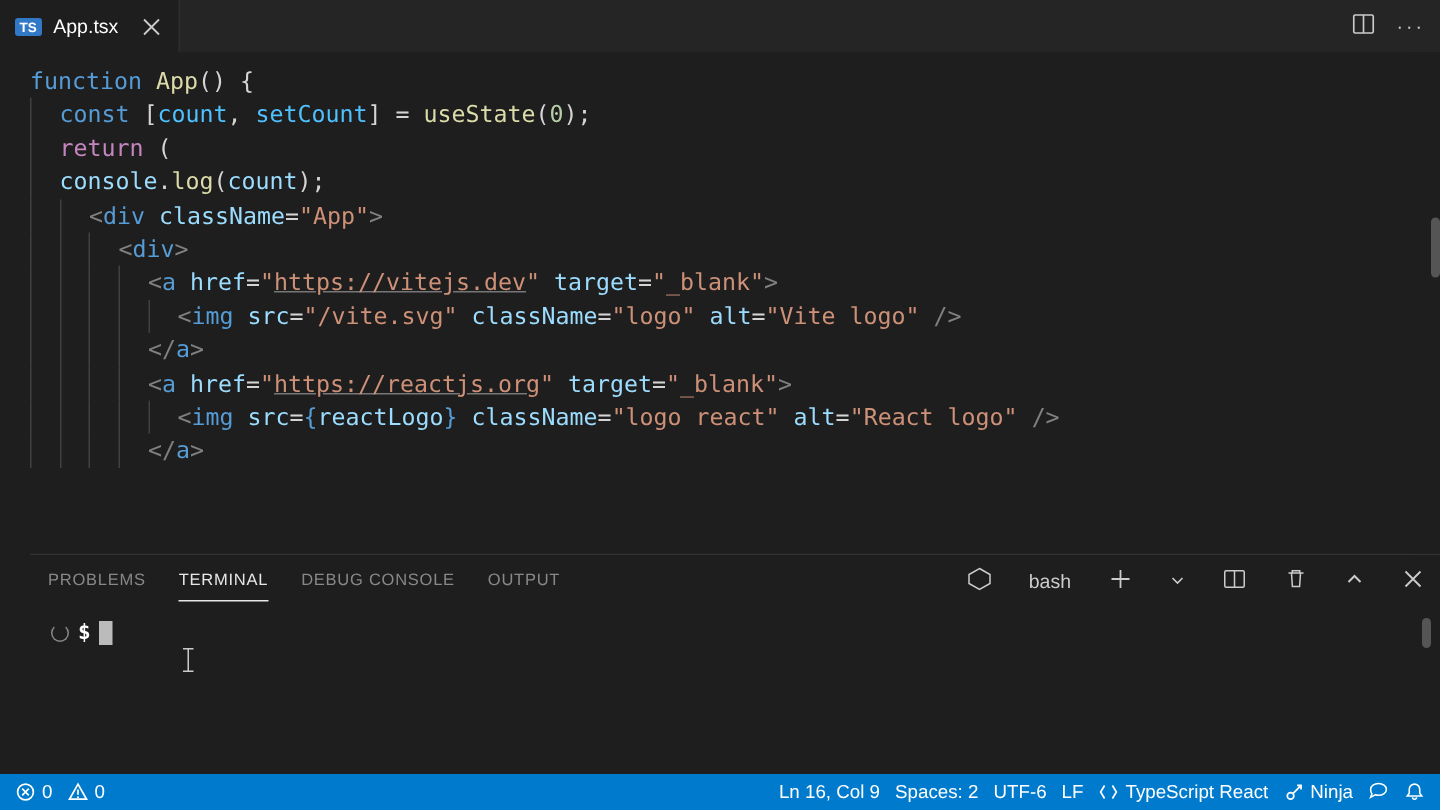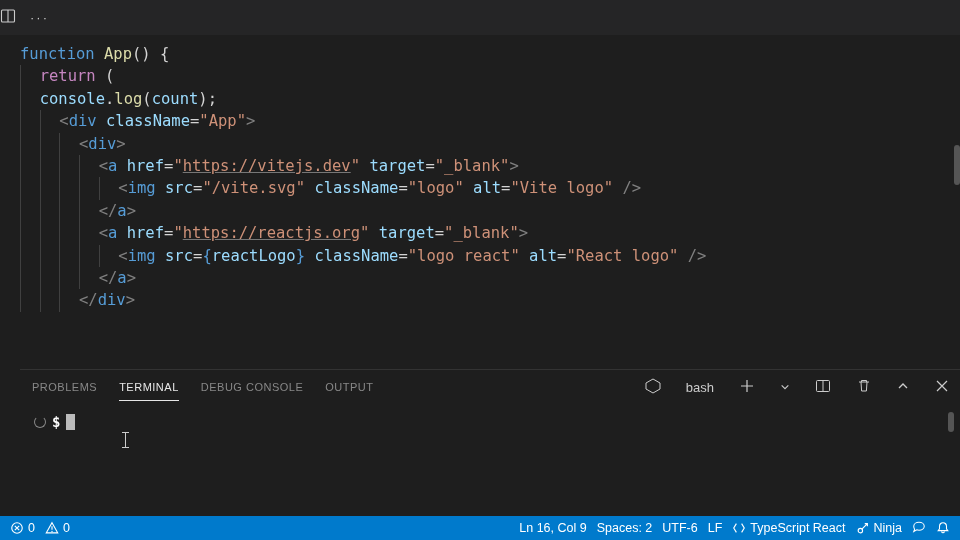--- a/index.html
+++ b/index.html
@@ -58,45 +58,56 @@
             justify-content:space-between; padding:0 10px;}
   .status-left, .status-right { display:flex; align-items:center; gap:10px;}
   .sitem { display:flex; align-items:center; gap:4px;}
   .w14{width:14px;height:14px;}
 </style>
 </head>
 <body>
 
 <div class="app">
   <div class="tabbar">
+    <div class="tabs-left">
+      <div class="tab">
+        <span class="ts-badge">TS</span>
+        <span class="tab-name">App.tsx</span>
+        <span class="close-x">
+          <svg class="icon-svg" viewBox="0 0 16 16">
+              <path d="M3 3l10 10M13 3L3 13" stroke="#ccc" stroke-width="1.2" fill="none"></path>
+            </svg>
+        </span>
+      </div>
+    </div>
     <div class="tabs-right">
       <span>
         <svg class="icon-svg" viewBox="0 0 16 16">
             <rect x="1.5" y="2" width="13" height="12" rx="1" fill="none" stroke="#ccc" stroke-width="1.1"></rect>
             <line x1="8" y1="2" x2="8" y2="14" stroke="#ccc" stroke-width="1.1"></line>
           </svg>
       </span>
       <span style="letter-spacing:2px;">···</span>
     </div>
   </div>
 
   <div class="editor-wrap">
     <div class="editor" id="editor">
         <div class="codeline"><span class="k-key">function </span><span class="k-func">App</span><span class="k-p">() {</span></div>
+        <div class="codeline"><span class="ig">  </span><span class="k-key">const </span><span class="k-p">[</span><span class="k-const">count</span><span class="k-p">, </span><span class="k-const">setCount</span><span class="k-p">] = </span><span class="k-call">useState</span><span class="k-p">(</span><span class="k-num">0</span><span class="k-p">);</span></div>
         <div class="codeline"><span class="ig">  </span><span class="k-ret">return </span><span class="k-p">(</span></div>
         <div class="codeline"><span class="ig">  </span><span class="k-attr">console</span><span class="k-p">.</span><span class="k-call">log</span><span class="k-p">(</span><span class="k-attr">count</span><span class="k-p">);</span></div>
         <div class="codeline"><span class="ig">  </span><span class="ig">  </span><span class="k-tag">&lt;</span><span class="k-key">div </span><span class="k-attr">className</span><span class="k-p">=</span><span class="k-str">"App"</span><span class="k-tag">&gt;</span></div>
         <div class="codeline"><span class="ig">  </span><span class="ig">  </span><span class="ig">  </span><span class="k-tag">&lt;</span><span class="k-key">div</span><span class="k-tag">&gt;</span></div>
         <div class="codeline"><span class="ig">  </span><span class="ig">  </span><span class="ig">  </span><span class="ig">  </span><span class="k-tag">&lt;</span><span class="k-key">a </span><span class="k-attr">href</span><span class="k-p">=</span><span class="k-str">"</span><span class="k-str underline">https://vitejs.dev</span><span class="k-str">"</span><span class="k-p"> </span><span class="k-attr">target</span><span class="k-p">=</span><span class="k-str">"_blank"</span><span class="k-tag">&gt;</span></div>
         <div class="codeline"><span class="ig">  </span><span class="ig">  </span><span class="ig">  </span><span class="ig">  </span><span class="ig">  </span><span class="k-tag">&lt;</span><span class="k-key">img </span><span class="k-attr">src</span><span class="k-p">=</span><span class="k-str">"/vite.svg"</span><span class="k-p"> </span><span class="k-attr">className</span><span class="k-p">=</span><span class="k-str">"logo"</span><span class="k-p"> </span><span class="k-attr">alt</span><span class="k-p">=</span><span class="k-str">"Vite logo"</span><span class="k-p"> </span><span class="k-tag">/&gt;</span></div>
         <div class="codeline"><span class="ig">  </span><span class="ig">  </span><span class="ig">  </span><span class="ig">  </span><span class="k-tag">&lt;/</span><span class="k-key">a</span><span class="k-tag">&gt;</span></div>
         <div class="codeline"><span class="ig">  </span><span class="ig">  </span><span class="ig">  </span><span class="ig">  </span><span class="k-tag">&lt;</span><span class="k-key">a </span><span class="k-attr">href</span><span class="k-p">=</span><span class="k-str">"</span><span class="k-str underline">https://reactjs.org</span><span class="k-str">"</span><span class="k-p"> </span><span class="k-attr">target</span><span class="k-p">=</span><span class="k-str">"_blank"</span><span class="k-tag">&gt;</span></div>
         <div class="codeline"><span class="ig">  </span><span class="ig">  </span><span class="ig">  </span><span class="ig">  </span><span class="ig">  </span><span class="k-tag">&lt;</span><span class="k-key">img </span><span class="k-attr">src</span><span class="k-p">=</span><span class="k-key">{</span><span class="k-attr">reactLogo</span><span class="k-key">}</span><span class="k-p"> </span><span class="k-attr">className</span><span class="k-p">=</span><span class="k-str">"logo react"</span><span class="k-p"> </span><span class="k-attr">alt</span><span class="k-p">=</span><span class="k-str">"React logo"</span><span class="k-p"> </span><span class="k-tag">/&gt;</span></div>
         <div class="codeline"><span class="ig">  </span><span class="ig">  </span><span class="ig">  </span><span class="ig">  </span><span class="k-tag">&lt;/</span><span class="k-key">a</span><span class="k-tag">&gt;</span></div>
-        <div class="codeline"><span class="ig">  </span><span class="ig">  </span><span class="ig">  </span><span class="k-tag">&lt;/</span><span class="k-key">div</span><span class="k-tag">&gt;</span></div>
       </div>
     <div class="minimap"></div>
   </div>
 
   <div class="panel">
     <div class="panel-tabs">
       <span id="pt0" class="ptab">PROBLEMS</span>
       <span id="pt1" class="ptab active">TERMINAL</span>
       <span id="pt2" class="ptab">DEBUG CONSOLE</span>
       <span id="pt3" class="ptab">OUTPUT</span>

